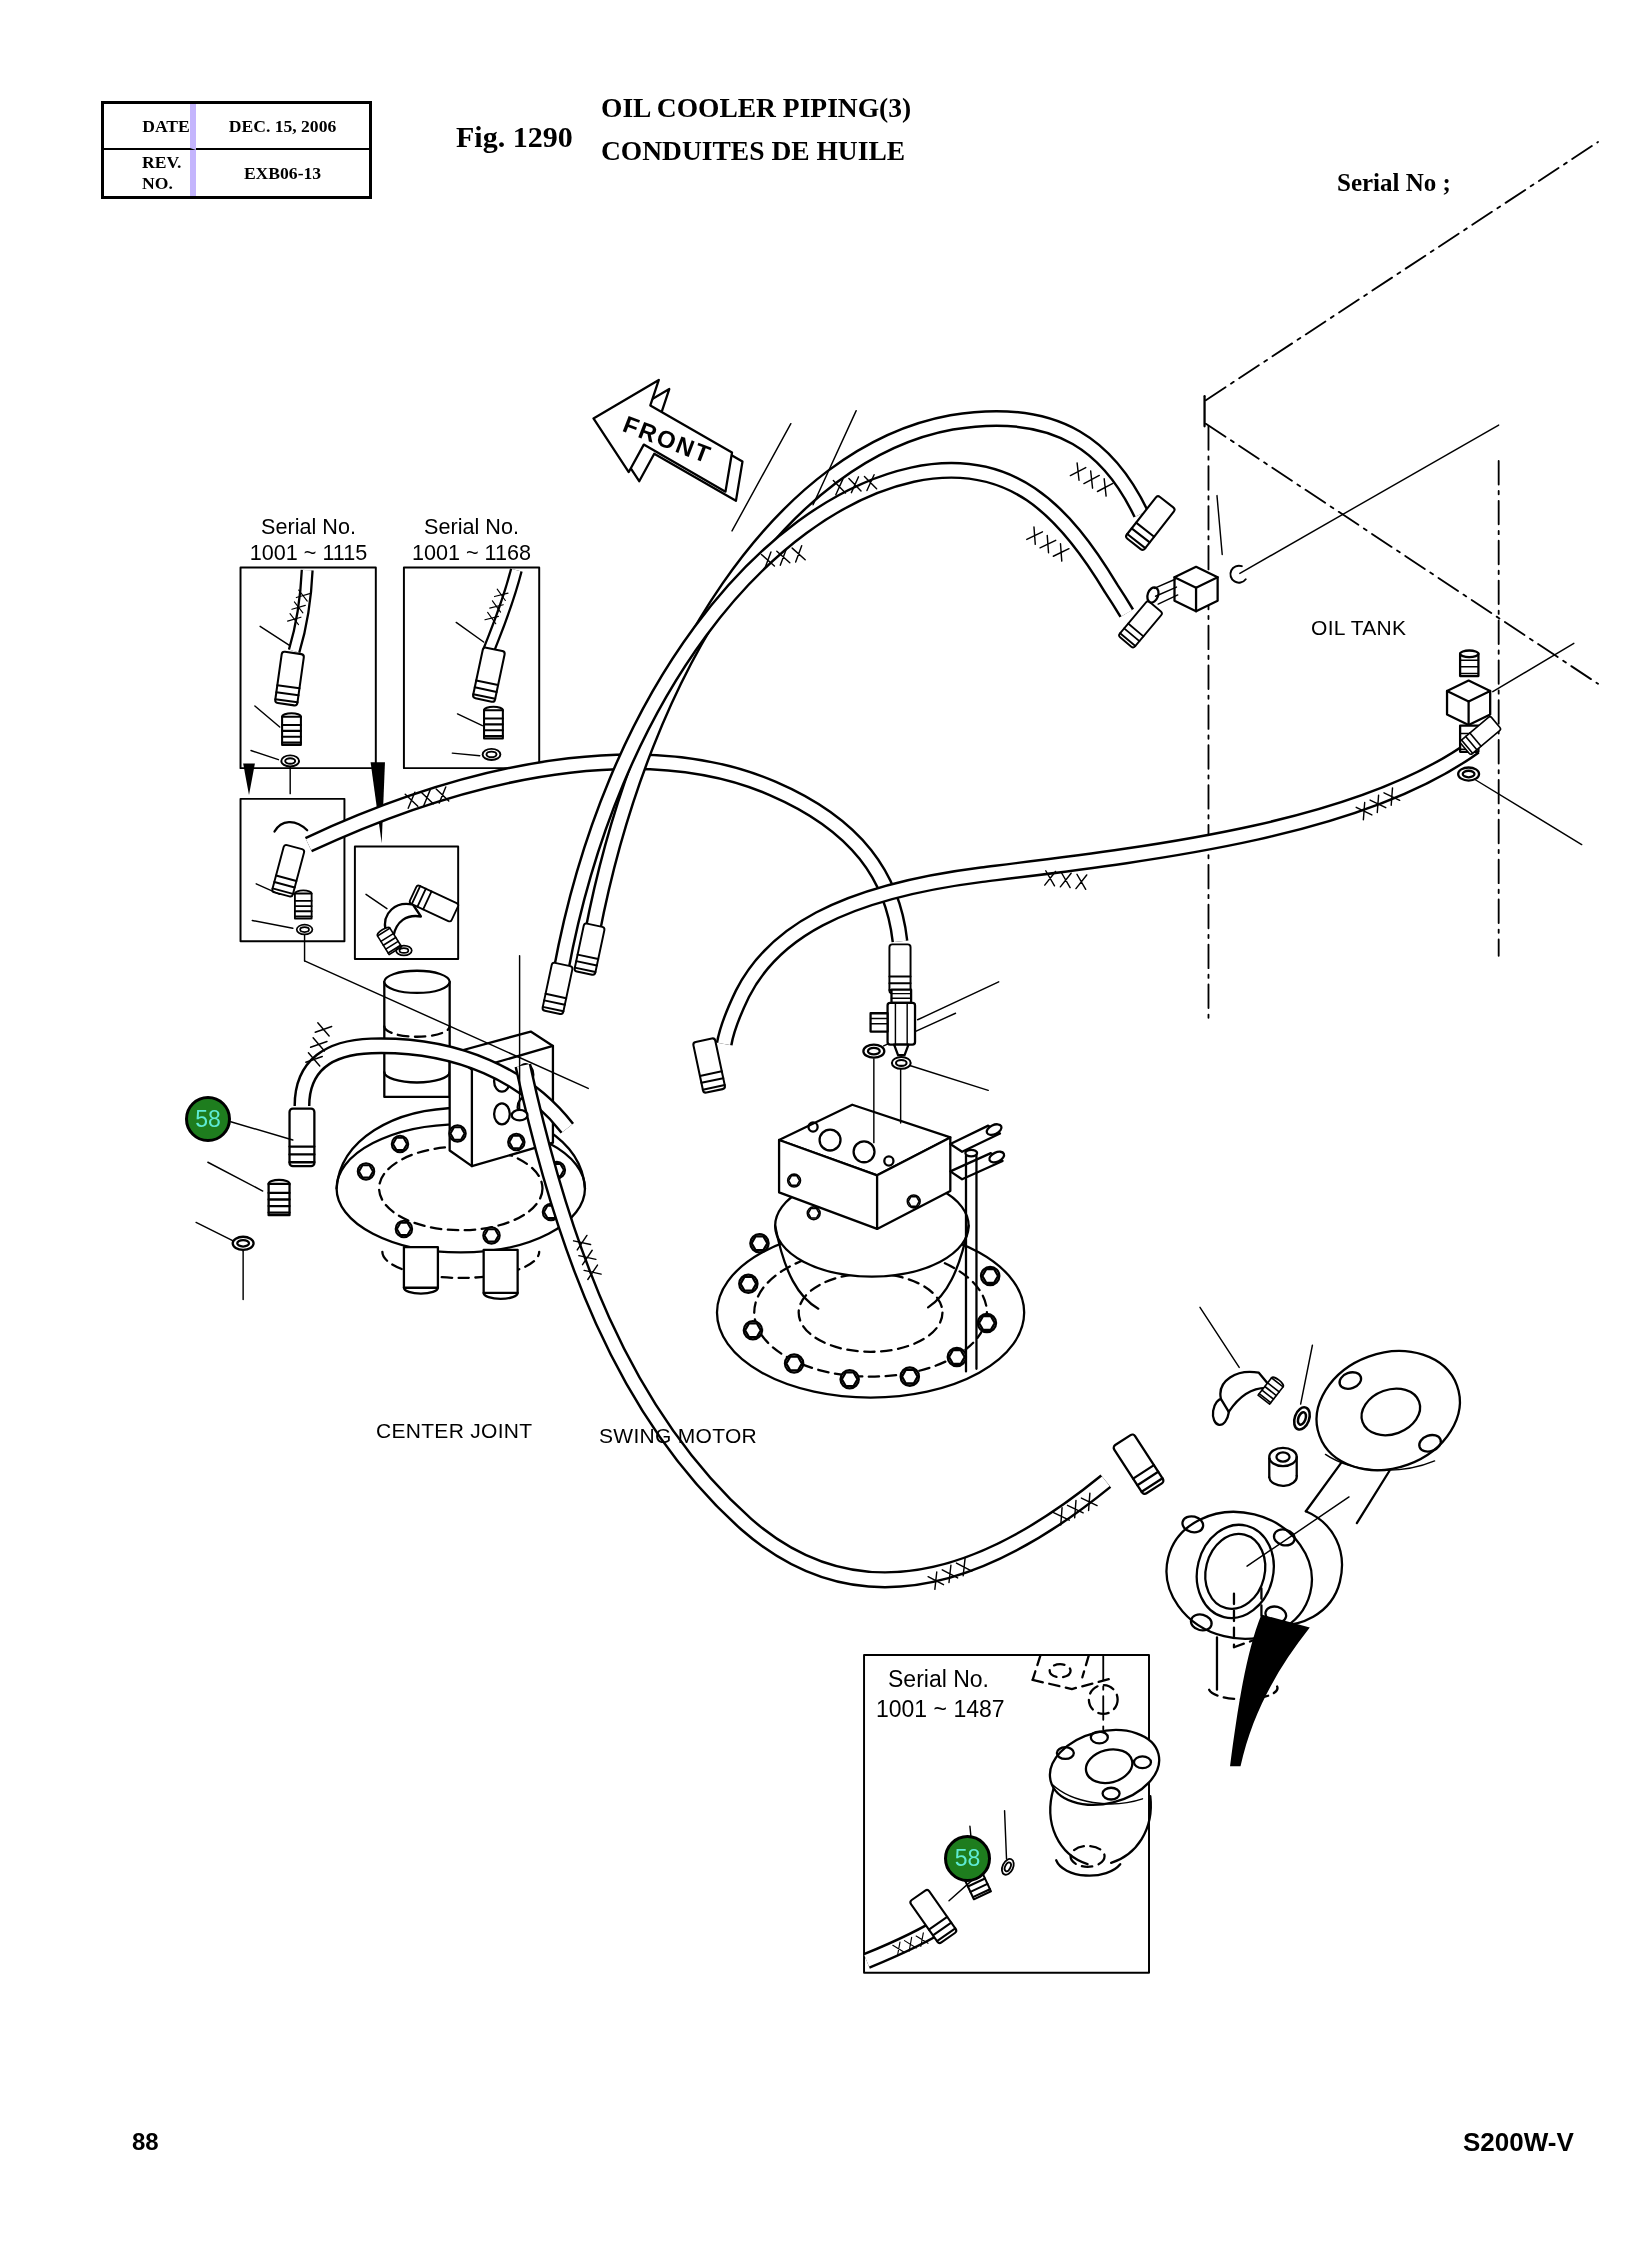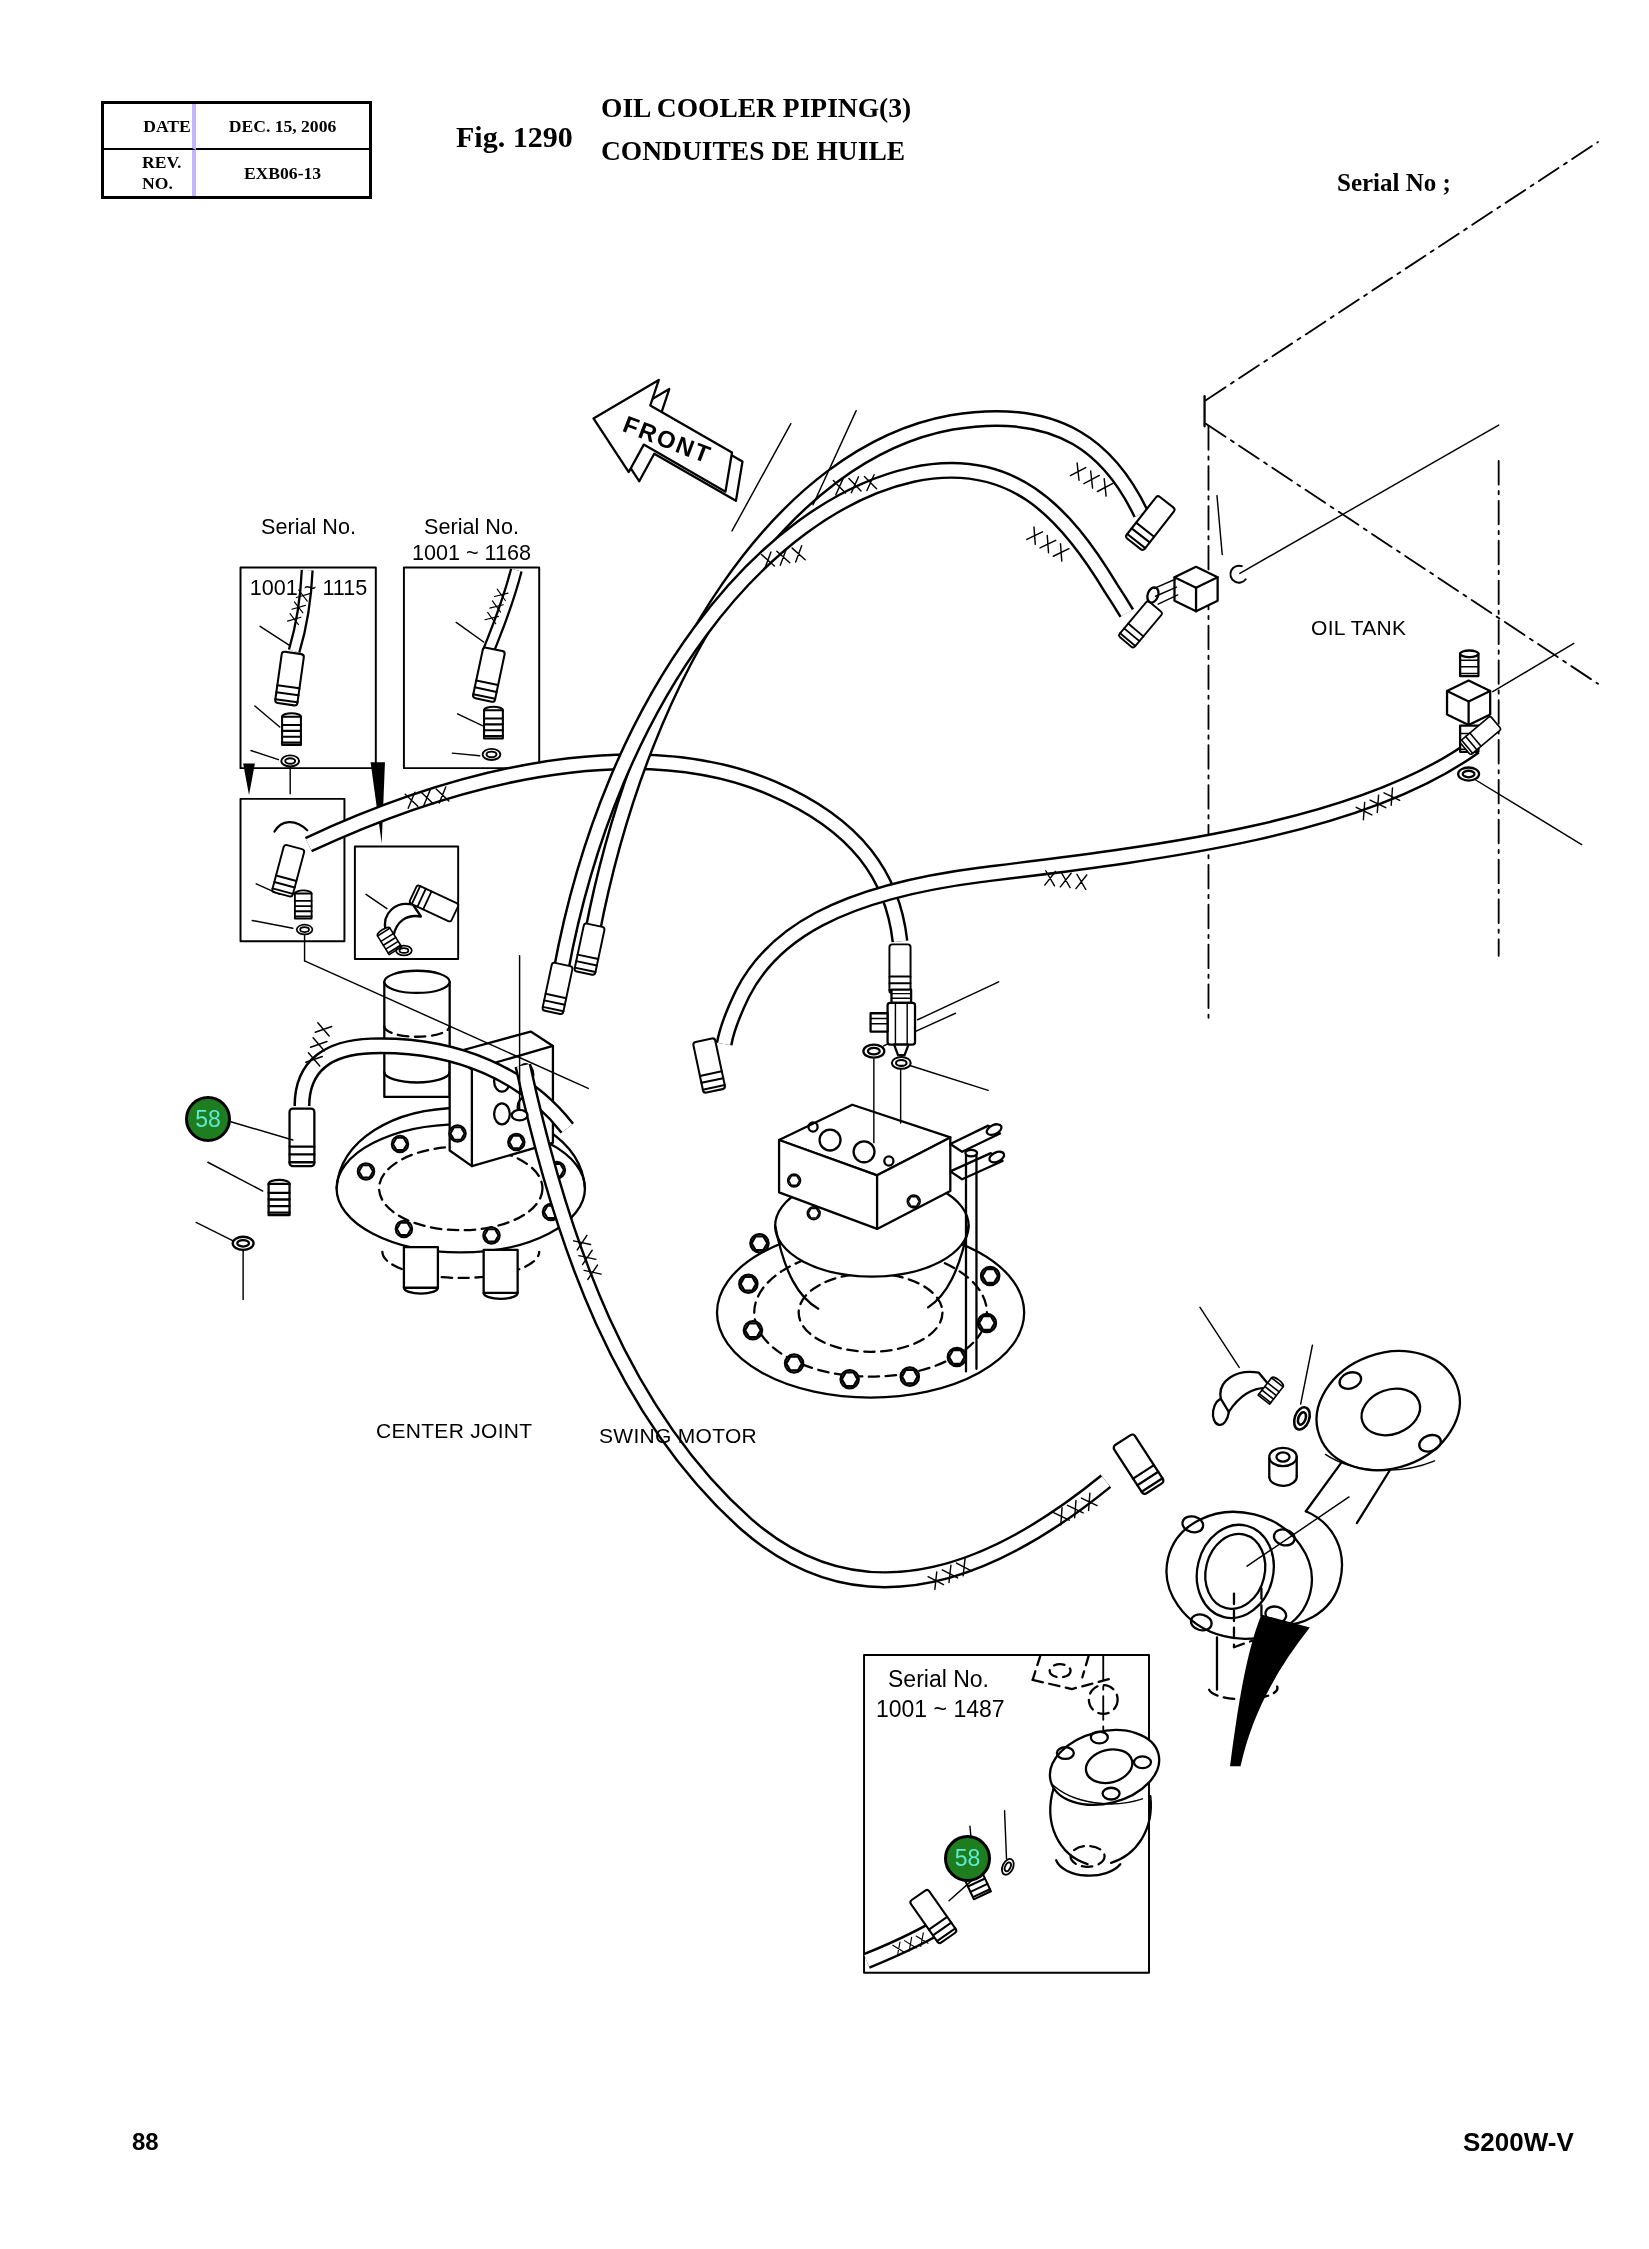--- a/index.html
+++ b/index.html
@@ -5,21 +5,21 @@
   html,body{margin:0;padding:0;background:#888;}
   #page{position:relative;width:1649px;height:2250px;background:#ffffff;overflow:hidden;
         font-family:"Liberation Sans",sans-serif;color:#000;}
   .abs{position:absolute;}
   .serif{font-family:"Liberation Serif",serif;font-weight:bold;}
   .sans{font-family:"Liberation Sans",sans-serif;margin-left:20px;}
   
   #revtable{left:101px;top:101px;width:265px;height:92px;border:3.9px solid #000;
             display:grid;grid-template-columns:92px 1fr;grid-template-rows:1fr 1fr;}
   #revtable .cell{display:flex;align-items:center;justify-content:center;font-size:17.6px;}
-  #revtable .c1{border-right:4px solid #c4b5fd;padding-left:38px;}
+  #revtable .c1{border-right:6px solid #c4b5fd;padding-left:38px;}
   #revtable .r1{border-bottom:2px solid #000;}
   
   .dlabel{font-size:21px;letter-spacing:0.3px;white-space:nowrap;}
   .inset-lbl{font-size:21.6px;text-align:center;white-space:nowrap;}
   .callout{border:3.3px solid #000;border-radius:50%;color:#5eead4;display:flex;
            align-items:center;justify-content:center;font-size:23px;font-weight:500;
            background:#1e7d1e;box-sizing:border-box;}
   #front-label{font-size:24px;font-weight:bold;letter-spacing:2px;transform:rotate(21deg);transform-origin:center;}
   
   svg path,svg line,svg rect,svg ellipse,svg circle,svg polygon,svg polyline,svg use{
@@ -413,21 +413,21 @@
   </div>
 
   <div class="abs serif" style="left:456px;top:120px;font-size:30px;">Fig. 1290</div>
   <div class="abs serif" style="left:601px;top:92px;font-size:27.5px;">OIL COOLER PIPING(3)</div>
   <div class="abs serif" style="left:601px;top:135px;font-size:27.5px;text-align:center;">CONDUITES DE HUILE</div>
   <div class="abs serif" style="left:1337px;top:169px;font-size:25px;">Serial No ;</div>
 
   <div id="front-label" class="abs" style="left:621px;top:426px;">FRONT</div>
 
   <div class="abs inset-lbl" style="left:241px;top:514px;width:135px;">Serial No.</div>
-  <div class="abs inset-lbl" style="left:241px;top:540px;width:135px;margin-top:35px;">1001 ~ 1115</div>
+  <div class="abs inset-lbl" style="left:241px;top:540px;width:135px;">1001 ~ 1115</div>
   <div class="abs inset-lbl" style="left:404px;top:514px;width:135px;">Serial No.</div>
   <div class="abs inset-lbl" style="left:404px;top:540px;width:135px;">1001 ~ 1168</div>
   <div class="abs inset-lbl" style="left:888px;top:1666px;font-size:23px;text-align:left;">Serial No.</div>
   <div class="abs inset-lbl" style="left:876px;top:1696px;font-size:23px;text-align:left;">1001 ~ 1487</div>
 
   <div class="abs dlabel" style="left:1311px;top:616px;">OIL TANK</div>
   <div class="abs dlabel" style="left:376px;top:1375px;margin-top:44px;">CENTER JOINT</div>
   <div class="abs dlabel" style="left:599px;top:1424px;">SWING MOTOR</div>
 
   <div class="abs callout" style="left: 185px; top: 1096px; width: 46px; height: 46px; background: rgb(30, 125, 30);">58</div>

